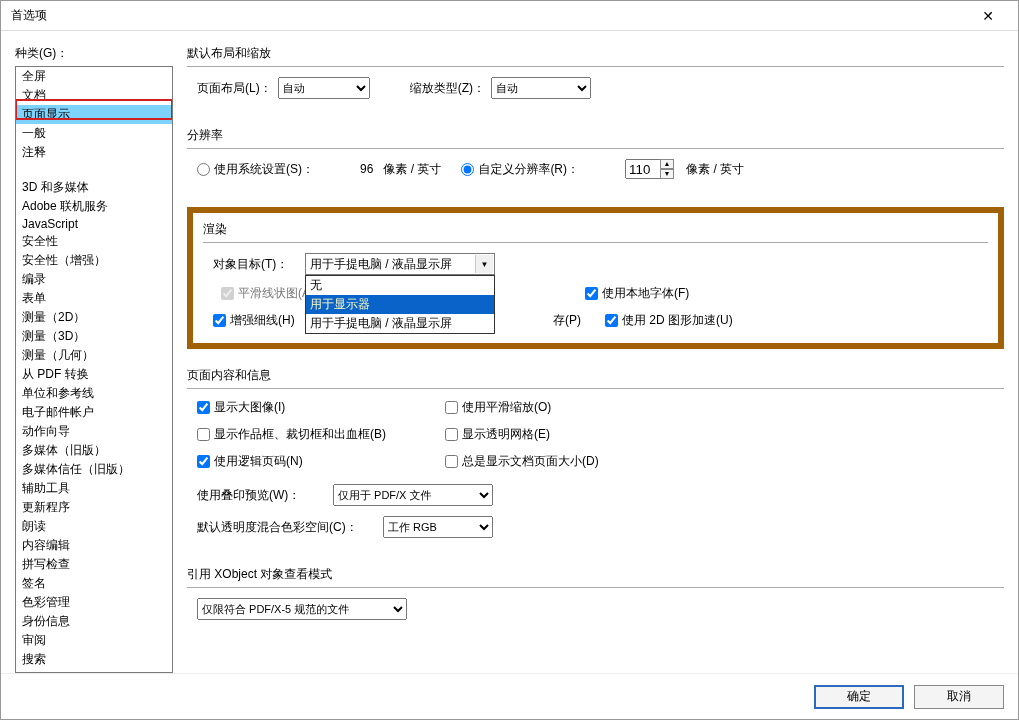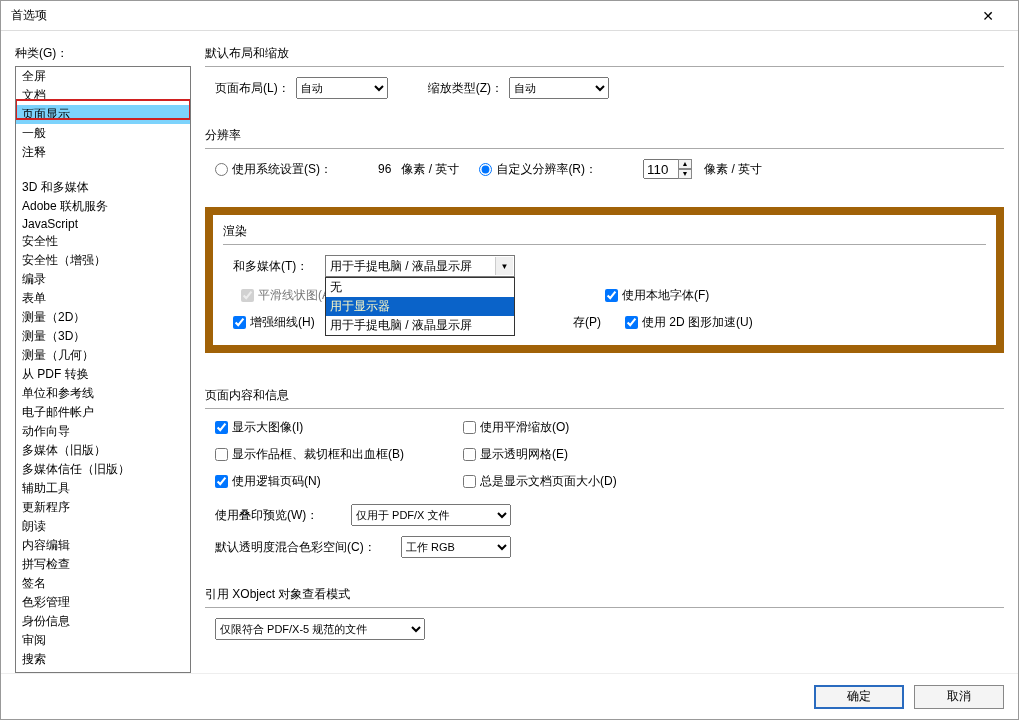--- a/index.html
+++ b/index.html
@@ -3,42 +3,42 @@
 <meta charset="utf-8">
 <style>
   * { box-sizing: border-box; }
   body { margin: 0; font-family: "Microsoft YaHei", "Segoe UI", sans-serif; font-size: 12px; color: #000; background: #fff; }
   .window { width: 1019px; height: 720px; border: 1px solid #999; display: flex; flex-direction: column; }
   .titlebar { height: 30px; display: flex; align-items: center; padding: 0 10px; border-bottom: 1px solid #ddd; background: #fff; position: relative; }
   .titlebar-text { flex: 1; }
   .close-x { width: 40px; text-align: center; cursor: default; font-size: 14px; }
   .content { flex: 1; display: flex; padding: 14px 14px 0 14px; gap: 14px; overflow: hidden; }
   .category-label { margin-bottom: 4px; }
-  .left-col { width: 176px; display: flex; flex-direction: column; }
+  .left-col { width: 158px; display: flex; flex-direction: column; }
   .category-list { flex: 1; border: 1px solid #7a7a7a; overflow-y: scroll; background: #fff; position: relative; }
   .category-list .item { padding: 1px 6px; white-space: nowrap; cursor: default; }
   .category-list .item.selected { background: #7dd3fc; }
   .category-list .item.blank { height: 16px; }
   .category-list .highlight-box { position: absolute; border: 2px solid #d02020; left: -1px; right: -1px; pointer-events: none; }
   .right-col { flex: 1; overflow: hidden; position: relative; }
   .group-title { margin: 0 0 4px 0; }
   .group-line { border: none; border-top: 1px solid #aaa; margin: 0 0 10px 0; }
   .row { display: flex; align-items: center; margin-bottom: 10px; }
   .label { margin-right: 6px; white-space: nowrap; }
   select, input[type=text] { font-family: inherit; font-size: 11px; }
   .select-sm { width: 92px; height: 22px; }
   .select-md { width: 190px; height: 22px; }
   .select-lg { width: 200px; height: 22px; }
   .num-input { width: 36px; height: 20px; text-align: left; padding: 0 2px; }
   .spinner { display: inline-flex; flex-direction: column; margin-left: -1px; }
   .spinner span { width: 14px; height: 10px; border: 1px solid #888; font-size: 7px; text-align: center; line-height: 8px; background: #f4f4f4; cursor: default; }
   fieldset { border: none; padding: 0; margin: 0 0 18px 0; }
   .chk { display: inline-flex; margin-right: 16px; white-space: nowrap; }
   .chk input { margin: 0 4px 0 0; }
-  .render-box { border: 8px solid #a16207; padding: 8px 10px 14px 10px; margin-bottom: 34px; }
+  .render-box { border: 6px solid #a16207; padding: 8px 10px 14px 10px; margin-bottom: 18px; }
   .dropdown-wrap { position: relative; display: inline-block; }
   .fake-select { width: 190px; height: 22px; border: 1px solid #7a7a7a; display: flex; align-items: center; padding: 0 4px; background: #fff; position: relative; }
   .fake-select .arrow { position: absolute; right: 1px; top: 1px; bottom: 1px; width: 18px; border-left: 1px solid #ccc; display: flex; align-items: center; justify-content: center; font-size: 8px; background:#f0f0f0;}
   .dropdown-list { position: absolute; top: 22px; left: 0; width: 190px; border: 1px solid #333; background: #fff; z-index: 10; }
   .dropdown-list .opt { padding: 1px 4px; cursor: default; }
   .dropdown-list .opt.sel { background: #0a63c9; color: #fef9c3; }
   .grid2 { display: grid; grid-template-columns: 240px 260px; row-gap: 10px; column-gap: 8px; margin-left: 10px; }
   .footer { height: 46px; display: flex; justify-content: flex-end; align-items: center; padding: 0 14px; gap: 10px; border-top: 1px solid #eee; }
   .btn { min-width: 90px; height: 24px; border: 1px solid #888; background: #f4f4f4; cursor: default; display:inline-flex;align-items:center;justify-content:center;}
   .btn.primary { border: 2px solid #2a6bbf; }
@@ -145,21 +145,21 @@
             </span>
           <span style="width:12px;"></span>
           <span>像素 / 英寸</span>
         </div>
       </fieldset>
 
       <div class="render-box">
         <div class="group-title">渲染</div>
         <hr class="group-line">
         <div class="row" style="margin-left:10px;">
-          <span class="label" style="width:86px;">和多媒体(T)：</span>
+          <span class="label" style="width:86px;">对象目标(T)：</span>
           <div class="dropdown-wrap">
             <div class="fake-select">
               <span>用于手提电脑 / 液晶显示屏</span>
               <span class="arrow">▼</span>
             </div>
             <div class="dropdown-list" id="ddList">
                 <div class="opt">无</div>
                 <div class="opt sel">用于显示器</div>
                 <div class="opt">用于手提电脑 / 液晶显示屏</div>
               </div>

